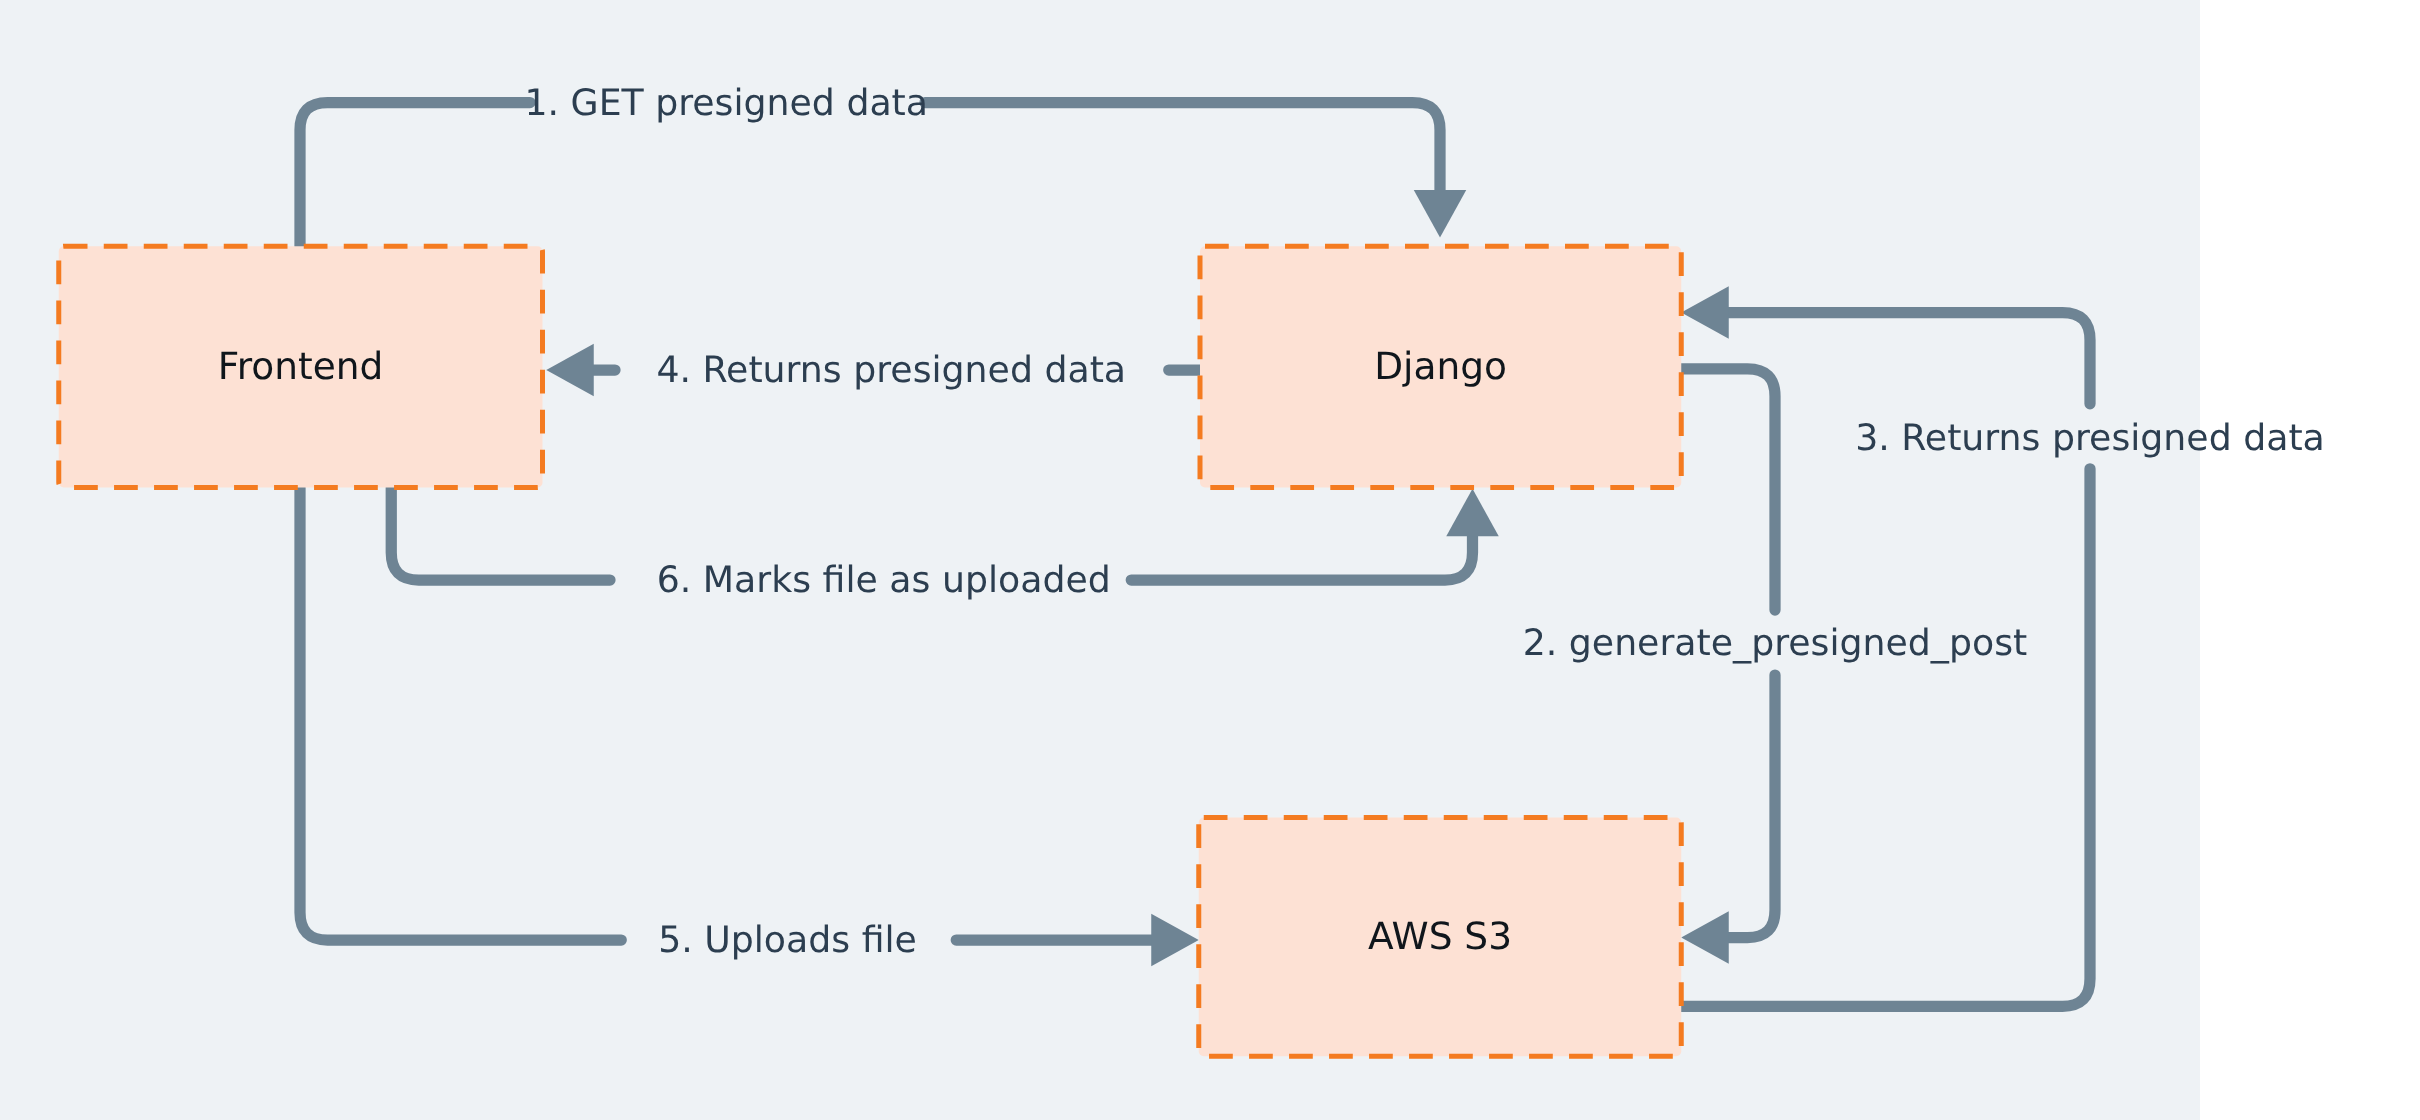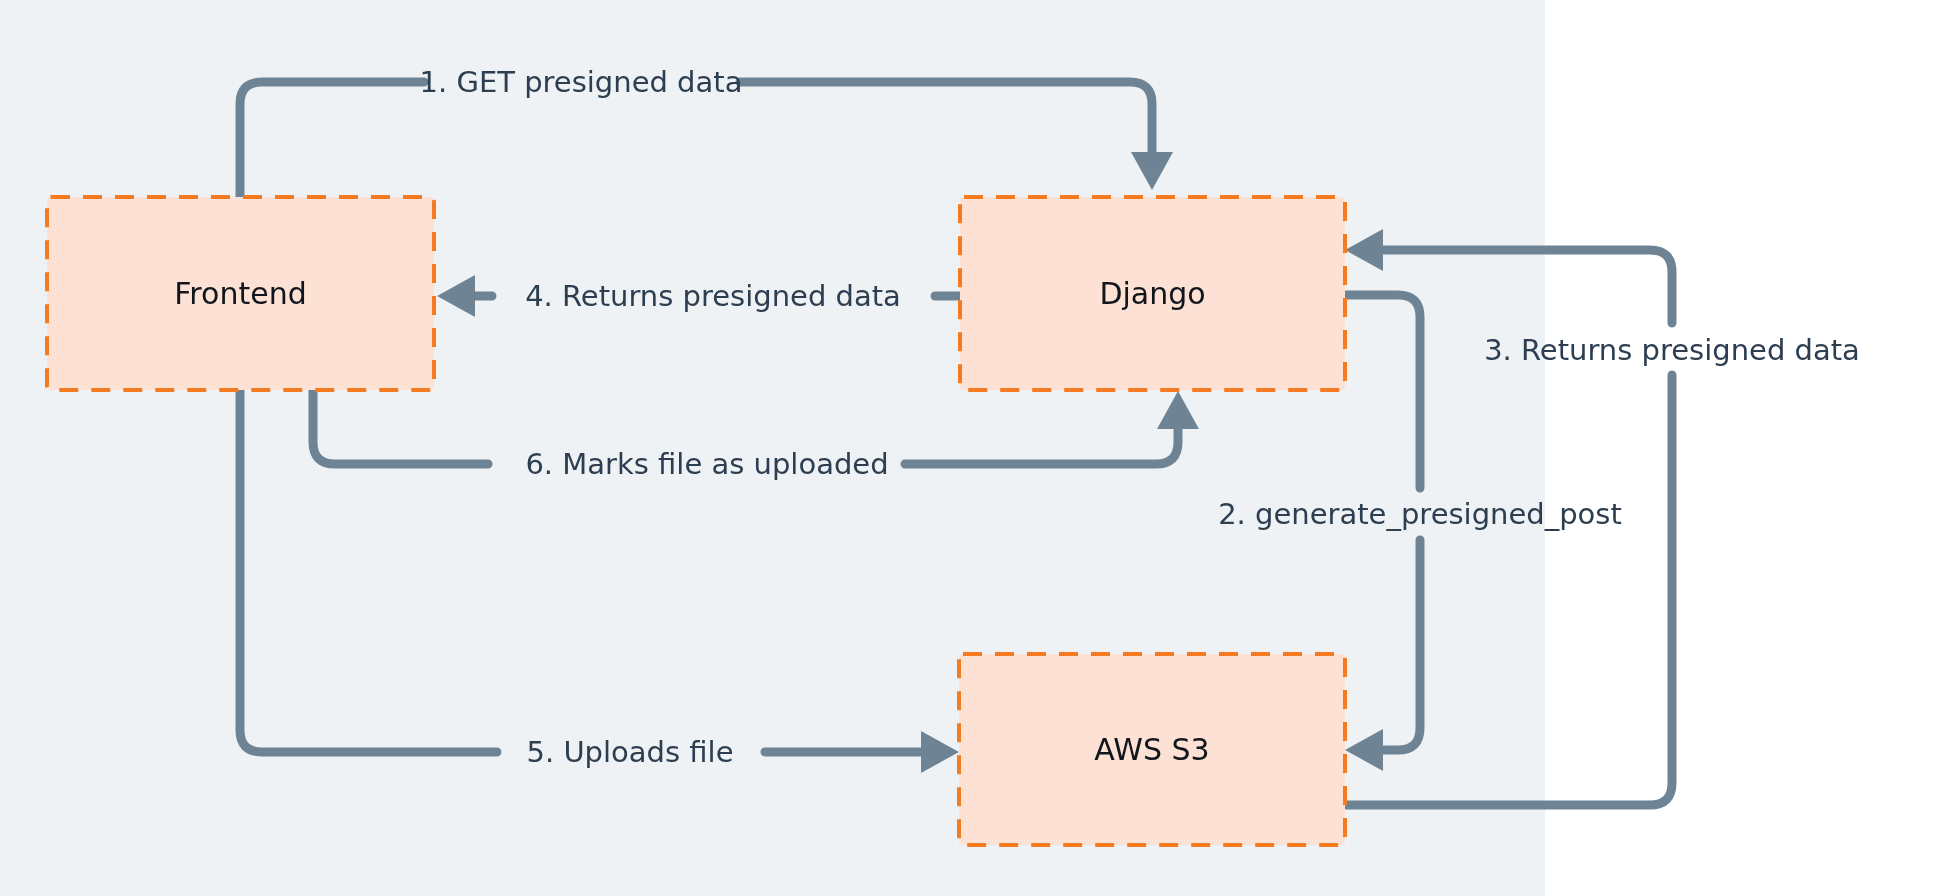--- a/index.html
+++ b/index.html
@@ -7,21 +7,21 @@
     padding: 0;
   }
   body {
     width: 1936px;
     height: 896px;
     overflow: hidden;
     font-family: "DejaVu Sans", sans-serif;
   }
   #diagram-root {
     position: relative;
-    width: 1545px;
+    width: 1760px;
     height: 896px;
     background: #eef2f5;
   }
   svg.canvas {
     position: absolute;
     top: 0;
     left: 0;
     width: 1936px;
     height: 896px;
     display: block;

